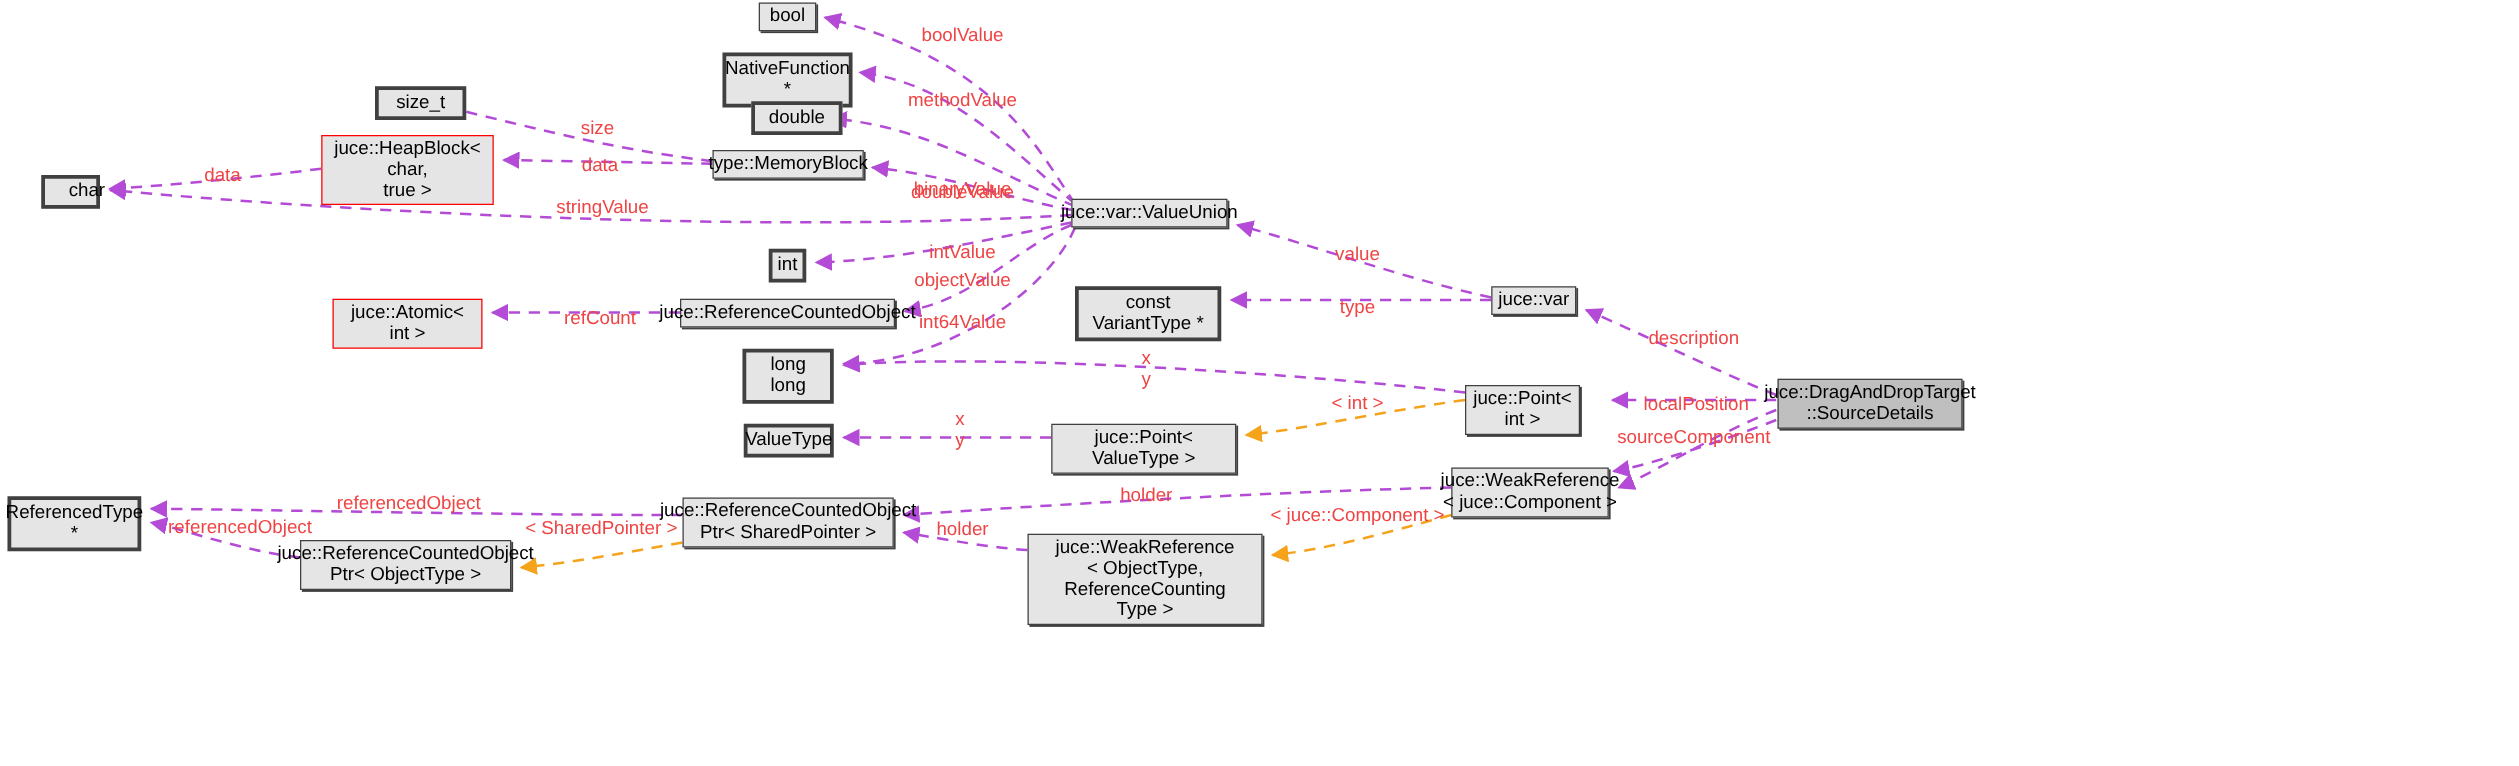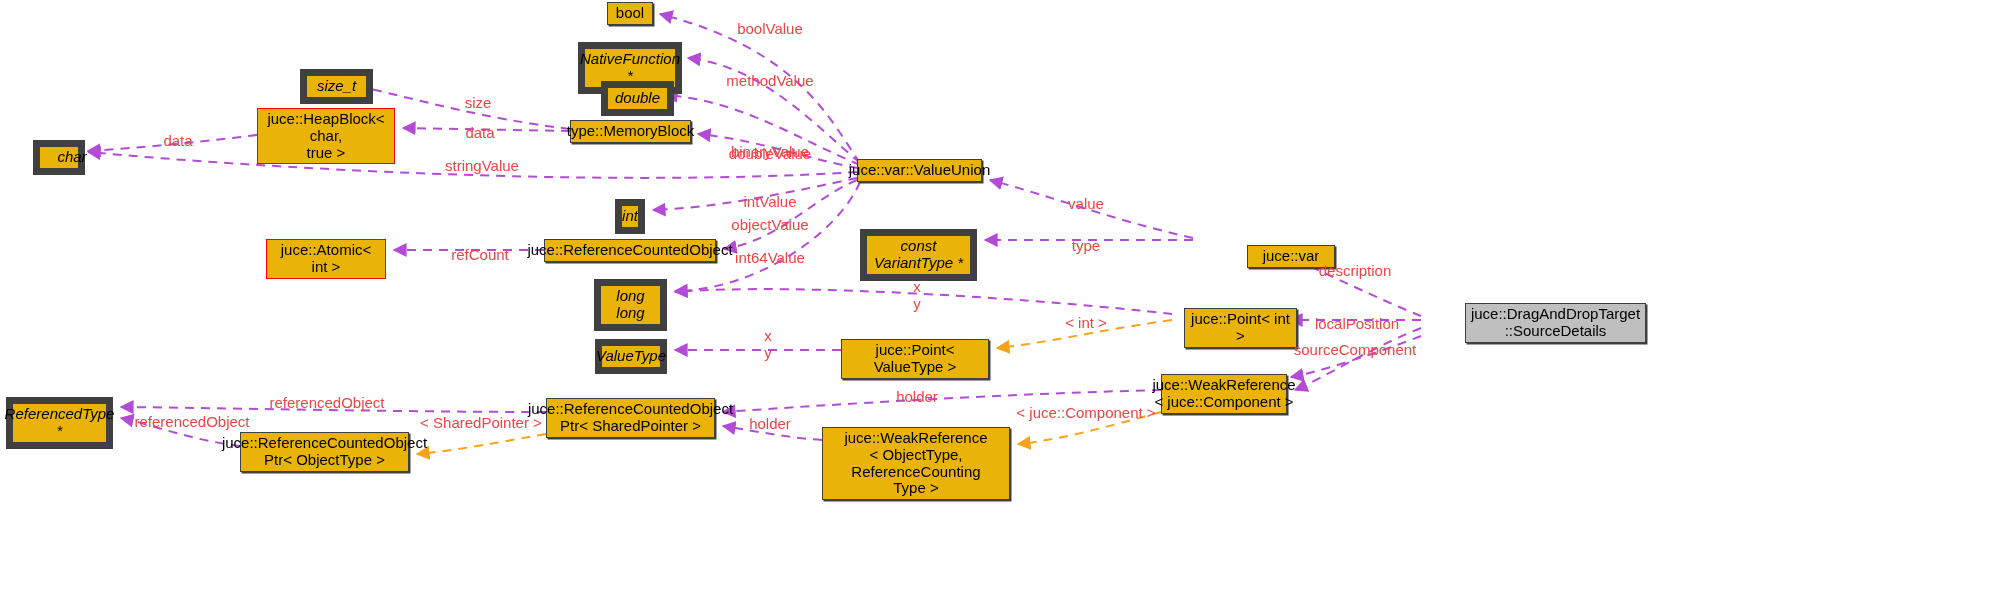--- a/index.html
+++ b/index.html
@@ -26,28 +26,28 @@
     height: 613px;
     pointer-events: none;
   }
   .node {
     position: absolute;
     box-sizing: border-box;
     display: flex;
     align-items: center;
     justify-content: center;
     text-align: center;
-    background: #eab308;
+    background: #e5e5e5;
     color: #000000;
     font-size: 15px;
     line-height: 1.12;
     white-space: pre-line;
     padding: 2px 6px;
   }
-  .node.b-gray   { border: 7px solid #404040; font-style: italic; }
+  .node.b-gray   { border: 3px solid #404040; }
   .node.b-black  { border: 1px solid #404040; box-shadow: 1.5px 1.5px 0 0 #404040; }
   .node.b-red    { border: 1.5px solid #ff0000; }
   .node.b-main   { border: 1px solid #404040; background: #bfbfbf; box-shadow: 1.5px 1.5px 0 0 #404040; }
   .edge-label {
     position: absolute;
     font-size: 15px;
     color: #ef4444;
     white-space: pre-line;
     line-height: 1.15;
     text-align: center;
@@ -104,26 +104,26 @@
       <div class="node b-gray" style="left: 578px; top: 42px; width: 104px; min-height: 23px;">NativeFunction *</div>
       <div class="node b-gray" style="left: 300px; top: 69px; width: 73px; min-height: 23px;">size_t</div>
       <div class="node b-gray" style="left: 601px; top: 81px; width: 73px; min-height: 23px;">double</div>
       <div class="node b-red" style="left: 257px; top: 108px; width: 138px; min-height: 39px;">juce::HeapBlock&lt; char,
 true &gt;</div>
       <div class="node b-black" style="left: 570px; top: 120px; width: 121px; min-height: 23px;">type::MemoryBlock</div>
       <div class="node b-gray" style="left: 33px; top: 140px; width: 47px; min-height: 23px; padding-left: 32px;">char</div>
       <div class="node b-black" style="left: 857px; top: 159px; width: 125px; min-height: 23px;">juce::var::ValueUnion</div>
       <div class="node b-gray" style="left: 615px; top: 199px; width: 30px; min-height: 23px;">int</div>
       <div class="node b-gray" style="left: 860px; top: 229px; width: 117px; min-height: 23px;">const VariantType *</div>
-      <div class="node b-black" style="left: 1247px; top: 229px; width: 88px; min-height: 23px; margin-top: 16px;">juce::var</div>
+      <div class="node b-black" style="left: 1193px; top: 229px; width: 68px; min-height: 23px;">juce::var</div>
       <div class="node b-red" style="left: 266px; top: 239px; width: 120px; min-height: 23px;">juce::Atomic&lt; int &gt;</div>
       <div class="node b-black" style="left: 544px; top: 239px; width: 172px; min-height: 23px;">juce::ReferenceCountedObject</div>
       <div class="node b-gray" style="left: 594px; top: 279px; width: 73px; min-height: 23px;">long long</div>
-      <div class="node b-black" style="left: 1172px; top: 308px; width: 113px; min-height: 23px; margin-left: 12px;">juce::Point&lt; int &gt;</div>
-      <div class="node b-main" style="left: 1465px; top: 303px; width: 181px; min-height: 39px;">juce::DragAndDropTarget
+      <div class="node b-black" style="left: 1172px; top: 308px; width: 92px; min-height: 23px;">juce::Point&lt; int &gt;</div>
+      <div class="node b-main" style="left: 1422px; top: 303px; width: 148px; min-height: 39px;">juce::DragAndDropTarget
 ::SourceDetails</div>
       <div class="node b-gray" style="left: 595px; top: 339px; width: 72px; min-height: 23px;">ValueType</div>
       <div class="node b-black" style="left: 841px; top: 339px; width: 148px; min-height: 23px;">juce::Point&lt; ValueType &gt;</div>
       <div class="node b-black" style="left: 1161px; top: 374px; width: 126px; min-height: 39px;">juce::WeakReference
 &lt; juce::Component &gt;</div>
       <div class="node b-gray" style="left: 6px; top: 397px; width: 107px; min-height: 23px;">ReferencedType *</div>
       <div class="node b-black" style="left: 546px; top: 398px; width: 169px; min-height: 39px;">juce::ReferenceCountedObject
 Ptr&lt; SharedPointer &gt;</div>
       <div class="node b-black" style="left: 240px; top: 432px; width: 169px; min-height: 39px;">juce::ReferenceCountedObject
 Ptr&lt; ObjectType &gt;</div>

